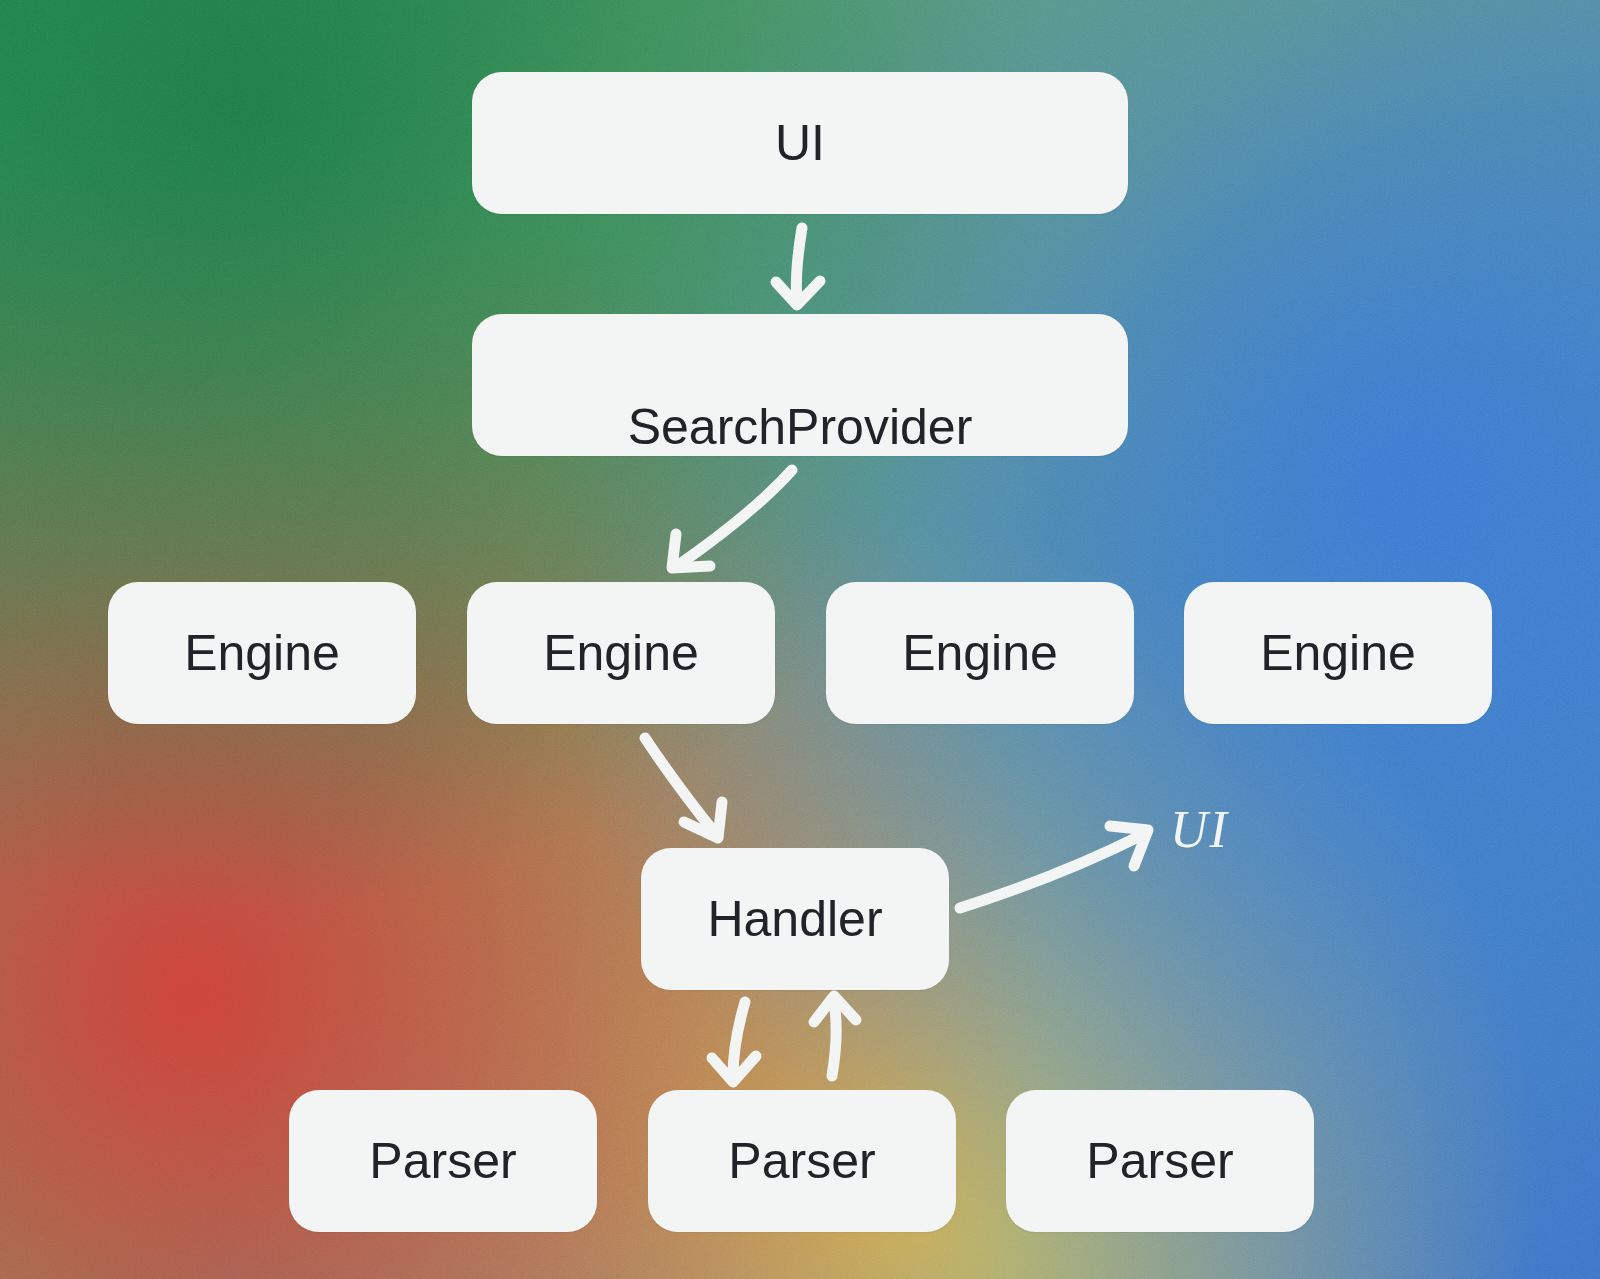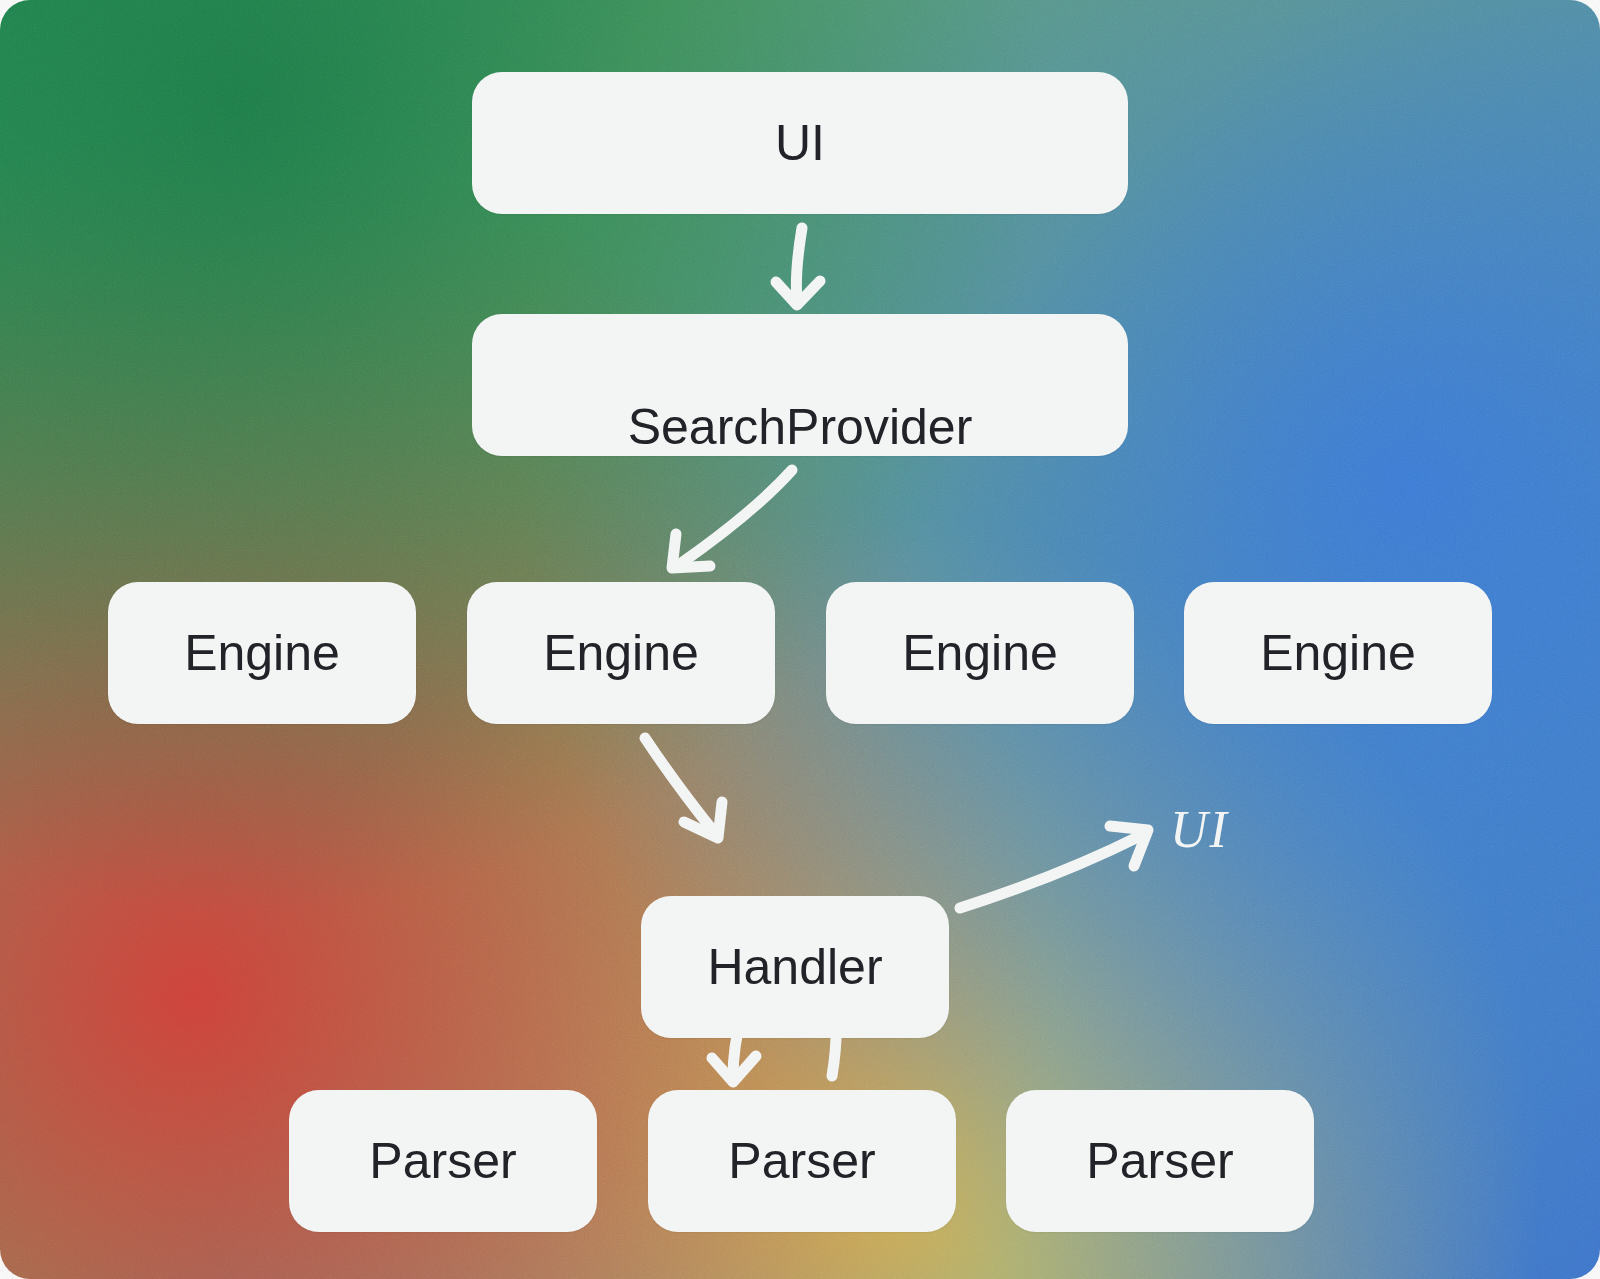--- a/index.html
+++ b/index.html
@@ -13,21 +13,20 @@
   .canvas {
     position: relative;
     width: 1600px;
     height: 1279px;
     background:
       radial-gradient(circle at 15% 8%, rgba(28,120,70,0.9) 0%, rgba(28,120,70,0) 45%),
       radial-gradient(circle at 88% 38%, rgba(60,120,215,0.95) 0%, rgba(60,120,215,0) 55%),
       radial-gradient(circle at 12% 78%, rgba(210,60,55,0.95) 0%, rgba(210,60,55,0) 50%),
       radial-gradient(circle at 55% 92%, rgba(230,200,70,0.85) 0%, rgba(230,200,70,0) 45%),
       linear-gradient(135deg, #2a8f5a 0%, #5aa06a 25%, #6aa36a 45%, #4a86b4 75%, #3f73c8 100%);
-    border-radius: 30px;
   }
   .noise {
     position: absolute;
     inset: 0;
     opacity: 0.22;
     mix-blend-mode: overlay;
     pointer-events: none;
   }
   .node {
     position: absolute;
@@ -83,21 +82,21 @@
   <div class="node" style="left:467px; top:582px; width:308px; height:142px;">
     <span>Engine</span>
   </div>
   <div class="node" style="left:826px; top:582px; width:308px; height:142px;">
     <span>Engine</span>
   </div>
   <div class="node" style="left:1184px; top:582px; width:308px; height:142px;">
     <span>Engine</span>
   </div>
 
-  <div class="node" style="left:641px; top:848px; width:308px; height:142px;margin-top:48px;">
+  <div class="node" style="left:641px; top:848px; width:308px; height:142px;">
     <span>Handler</span>
   </div>
 
   <div class="node" style="left:289px; top:1090px; width:308px; height:142px;">
     <span>Parser</span>
   </div>
   <div class="node" style="left:648px; top:1090px; width:308px; height:142px;">
     <span>Parser</span>
   </div>
   <div class="node" style="left:1006px; top:1090px; width:308px; height:142px;">

